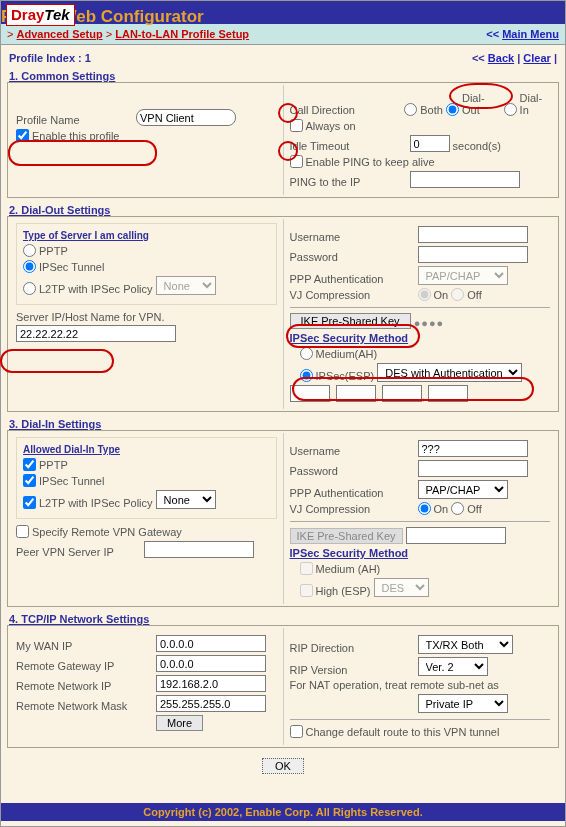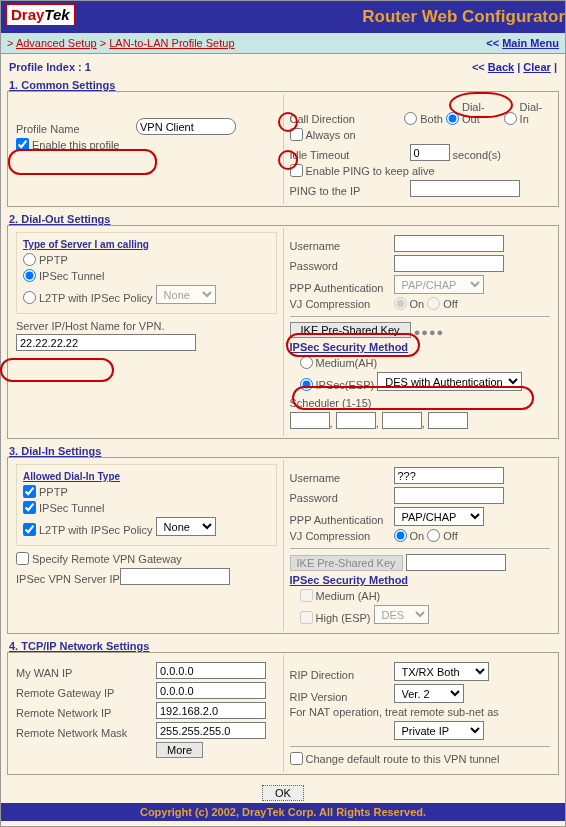--- a/index.html
+++ b/index.html
@@ -1,34 +1,34 @@
 <!DOCTYPE html>
 <html><head>
 <meta charset="utf-8">
 <style>
 html,body{margin:0;padding:0;font-family:Verdana,Arial,sans-serif;font-size:11px;color:#000;background:#fff}
 .page{width:566px;height:827px;position:relative;background:#FAF3E3;border:1px solid #999;box-sizing:border-box}
-.titlebar{background:#2E2E9E;color:#E8A22E;font-weight:bold;font-family:'Arial Black',Arial,sans-serif;font-size:17px;height:32px;line-height:32px;text-align:right;position:relative}
+.titlebar{background:#2E2E9E;color:#E8A22E;font-weight:bold;font-family:'Arial Black',Arial,sans-serif;font-size:17px;height:23px;line-height:32px;text-align:left;position:relative}
 .logo{position:absolute;left:5px;top:3px;background:#fff;border:1px solid #c00;color:#c00;font-family:Arial,sans-serif;font-weight:bold;font-size:15px;padding:1px 4px;line-height:18px}
 .logo b{color:#c00}
 .logo span{color:#000;font-style:italic;font-weight:bold}
 .crumbbar{background:#C8E6E4;height:20px;line-height:20px;font-size:11px;padding:0 6px;color:#c00;display:flex;justify-content:space-between;border-bottom:1px solid #999}
 .crumbbar a{color:#2020c0;text-decoration:underline;font-weight:bold}
-.crumbbar .left a{color:#c00;text-decoration:underline;font-weight:normal}
+.crumbbar .left a{color:#c00;text-decoration:underline;font-weight:bold}
 .content{padding:3px 6px 0 6px}
 .profileidx{display:flex;justify-content:space-between;font-weight:bold;color:#2E2E9E;font-size:11px;margin:4px 2px 2px}
 .profileidx a{color:#2020c0;text-decoration:underline}
 .sectitle{font-weight:bold;color:#2E2E9E;font-size:11px;text-decoration:underline;margin:6px 0 0 2px}
 .panel{border:1px solid #A7A28F;background:#FAF3E3;padding:2px}
 .cols{display:flex}
 .col{flex:1;padding:4px 6px;position:relative}
 .dividerV{border-left:1px solid #ccc}
 .row{display:flex;align-items:flex-end;margin:3px 0;font-size:11px;color:#555}
 .row .lbl{width:120px}
-.row .lbl2{width:104px}
+.row .lbl2{width:128px}
 .row .lbl3{width:140px}
 input[type=text],input[type=password],select{font-size:11px;border:1px solid #7a7a7a;background:#fff;height:17px;box-sizing:border-box;padding:0 3px}
 select{height:19px}
 input[type=radio],input[type=checkbox]{margin:0 3px 0 0;vertical-align:middle}
 .fs{border:1px solid #E0DAC2;padding:6px 6px 6px 6px;margin-bottom:6px}
 .fstitle{font-weight:bold;color:#2E2E9E;font-size:10px;margin-bottom:2px;text-decoration:underline}
 .red-oval{position:absolute;border:2px solid #c00;border-radius:50%/60%;pointer-events:none}
 .red-pill{position:absolute;border:2px solid #c00;border-radius:12px;pointer-events:none}
 .small{font-size:10px;color:#777}
 .btn{font-size:11px;border:1px dotted #666;background:#eee;padding:1px 12px}
@@ -113,21 +113,21 @@
                 <input type="radio" name="st" style="">
                 <span>PPTP</span>
               </div>
         <div class="row">
                 <input type="radio" name="st" checked="" style="">
                 <span>IPSec Tunnel</span>
               </div>
         <div class="row"><input type="radio" name="st" style=""><span>L2TP with IPSec Policy</span>&nbsp;<select disabled="" style="width:60px"><option>None</option></select></div>
       </div>
       <div style="color:#555">Server IP/Host Name for VPN.</div>
-      <input type="text" style="width: 180px; margin-top: 2px;" value="22.22.22.22">
+      <input type="text" style="width: 160px; margin-top: 2px;" value="22.22.22.22">
       <div class="red-pill" style="left:-10px;top:130px;width:110px;height:20px"></div>
     </div>
     <div class="col dividerV" style="position:relative">
       <div class="row">
               <span class="lbl2">Username</span>
               <input type="text" style="width: 110px;" value="">
             </div>
       <div class="row">
               <span class="lbl2">Password</span>
               <input type="password" style="width: 110px;" value="">
@@ -138,21 +138,20 @@
             </div>
       <div class="row"><span class="lbl2">VJ Compression</span><input type="radio" name="vj2" checked="" disabled="" style=""><span>On</span>&nbsp;<input type="radio" name="vj2" disabled="" style=""><span>Off</span></div>
       <hr>
       <div class="row"><button class="btn2">IKE Pre-Shared Key</button>&nbsp;<span style="color:#888;letter-spacing:1px">●●●●</span></div>
       <div style="font-weight:bold;color:#2E2E9E;margin-top:2px;text-decoration:underline">IPSec Security Method</div>
       <div class="row" style="padding-left:10px">
               <input type="radio" name="sm" style="">
               <span>Medium(AH)</span>
             </div>
       <div class="row" style="padding-left:10px"><input type="radio" name="sm" checked="" style=""><span>IPSec(ESP)</span>&nbsp;<select style="width:145px"><option>DES with Authentication</option></select></div>
-      <div style="color:#555;margin-top:6px">Scheduler (1-15)</div>
       <div class="row"><input type="text" style="width: 40px;">,&nbsp;<input type="text" style="width: 40px;">,&nbsp;<input type="text" style="width: 40px;">,&nbsp;<input type="text" style="width: 40px;"></div>
       <div class="red-pill" style="left:2px;top:105px;width:130px;height:20px"></div>
       <div class="red-pill" style="left:8px;top:158px;width:238px;height:20px"></div>
     </div>
   </div>
       </div>
 
   <div class="sectitle">3. Dial-In Settings</div>
   <div class="panel">
         <div class="cols">
@@ -167,21 +166,21 @@
                 <input type="checkbox" checked="" style="">
                 <span>IPSec Tunnel</span>
               </div>
         <div class="row"><input type="checkbox" checked="" style=""><span>L2TP with IPSec Policy</span>&nbsp;<select style="width:60px"><option>None</option></select></div>
       </div>
       <div class="row">
               <input type="checkbox" style="">
               <span>Specify Remote VPN Gateway</span>
             </div>
       <div class="row">
-              <span class="lbl2">IPSec VPN Server IP</span>
+              <span class="lbl2">Peer VPN Server IP</span>
               <input type="text" style="width: 110px;" value="">
             </div>
     </div>
     <div class="col dividerV">
       <div class="row">
               <span class="lbl2">Username</span>
               <input type="text" style="width: 110px;" value="???">
             </div>
       <div class="row">
               <span class="lbl2">Password</span>
@@ -248,14 +247,14 @@
               <input type="checkbox" style="">
               <span>Change default route to this VPN tunnel</span>
             </div>
     </div>
   </div>
       </div>
 
   <div class="okbar"><button class="btn">OK</button></div>
  </div>
 
- <div class="footer">Copyright (c) 2002, DrayTek Corp. All Rights Reserved.</div>
+ <div class="footer">Copyright (c) 2002, Enable Corp. All Rights Reserved.</div>
 </div>
 
 </body></html>

